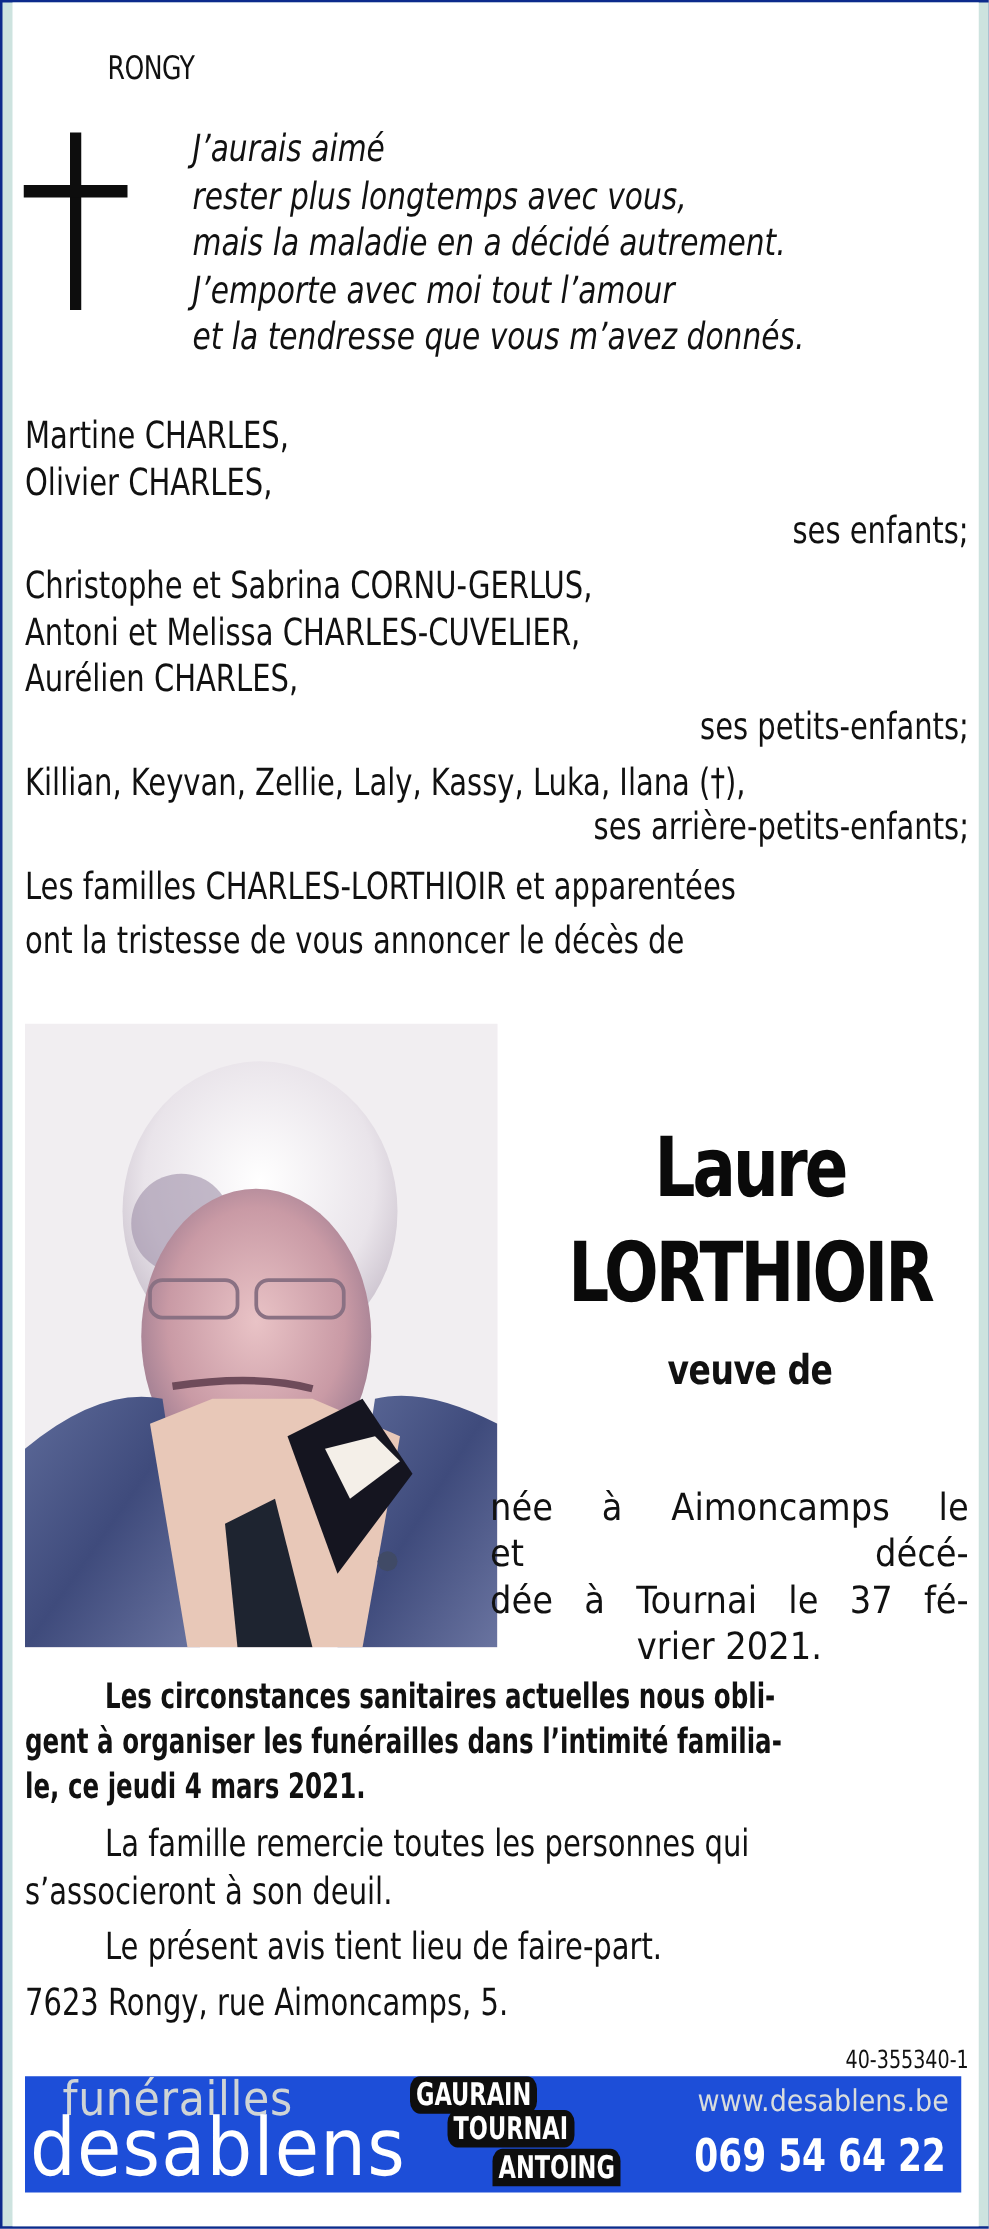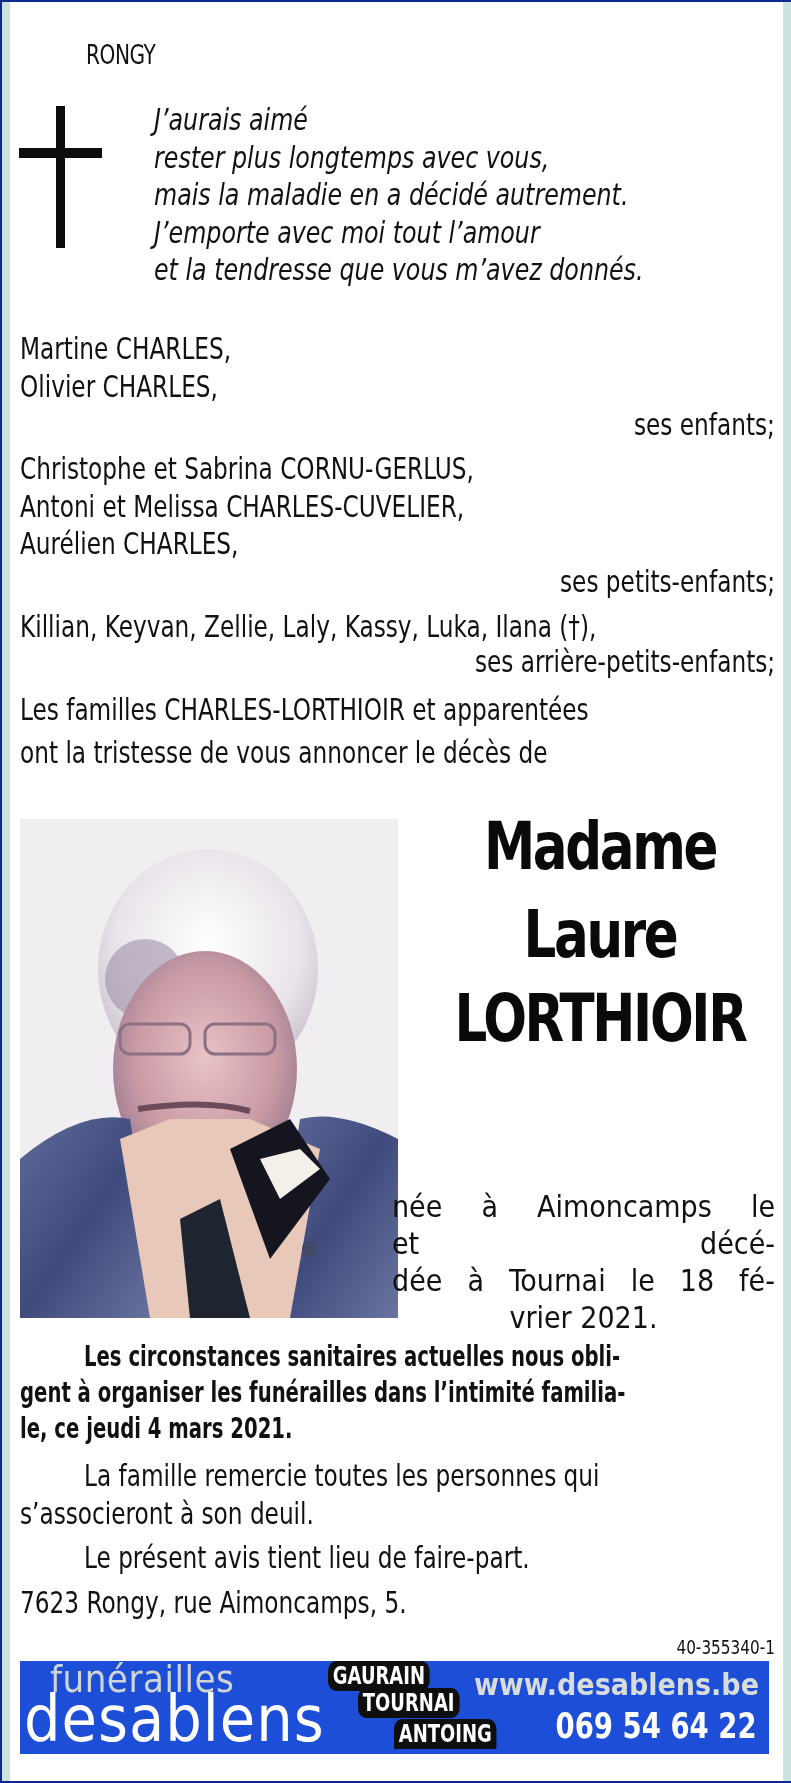--- a/index.html
+++ b/index.html
@@ -23,21 +23,21 @@
   .mid { font-family:"DejaVu Sans", sans-serif; font-weight:bold; font-size:33px; transform:scaleX(0.8); line-height:1; letter-spacing:-0.5px; }
   .just { position:absolute; left:382px; width:383px; font-size:30px; line-height:37px; }
   .jline { display:flex; justify-content:space-between; white-space:nowrap; transform:scaleX(1); }
   .jline span { display:inline-block; }
   .bold { font-weight:bold; }
   .ref { right:8px; top:1633px; font-size:20px; transform:scaleX(0.85); transform-origin:right; }
   .banner { position:absolute; left:10px; top:1659px; width:749px; height:93px; background:#1d4ed8; overflow:hidden; }
   .b-fun { position:absolute; left:30px; top:-4px; font-size:38px; color:#cfd4d5; letter-spacing:0.5px; }
   .b-des { position:absolute; left:4px; top:26px; font-size:64px; color:#ffffff; letter-spacing:1px; line-height:1; }
   .b-towns div { position:absolute; background:#0e0e0e; color:#fff; font-weight:bold; font-size:25px; line-height:30px; padding:0 6px; border-radius:10px; transform-origin:left; }
-  .b-web { position:absolute; right:10px; top:6px; font-size:30px; color:#d8dcdc;font-weight:bold; }
+  .b-web { position:absolute; right:10px; top:6px; font-size:24px; color:#d8dcdc; }
   .b-tel { position:absolute; right:12px; top:44px; font-size:36px; font-weight:bold; color:#fff; transform:scaleX(0.85); transform-origin:right; }
 </style>
 </head>
 <body>
 
 <div class="frame">
 <div class="page">
 
   <div class="abs town cond">RONGY</div>
 
@@ -98,47 +98,47 @@
       <path d="M0 340 Q60 290 110 300 L140 499 L0 499 Z" fill="url(#cardigan)"></path>
       <path d="M378 320 Q320 290 280 300 L250 499 L378 499 Z" fill="url(#cardigan)"></path>
       <path d="M100 320 L150 300 L230 300 L300 330 L270 499 L130 499 Z" fill="#e8c8b8"></path>
       <path d="M210 330 L270 300 L310 360 L250 440 Z" fill="#151520"></path>
       <path d="M240 340 L280 330 L300 350 L260 380 Z" fill="#f4efe8"></path>
       <path d="M160 400 L200 380 L230 499 L170 499 Z" fill="#1e2430"></path>
       <circle cx="290" cy="430" r="8" fill="#404a66"></circle>
     </svg>
   </div>
 
-  <div class="name-block" style="top:812px;">
-    <div class="big">Madame</div>
-  </div>
   <div class="name-block" style="top:984px;">
     <div class="big">LORTHIOIR</div>
   </div>
   <div class="name-block" style="top:900px;">
     <div class="big">Laure</div>
+  </div>
+  <div class="name-block" style="top:1077px;">
+    <div class="mid">veuve de</div>
   </div>
 
   <div class="just cond" style="top:1186px;">
     <div class="jline">
       <span>née</span>
       <span>à</span>
       <span>Aimoncamps</span>
       <span>le</span>
     </div>
     <div class="jline">
       <span>et</span>
       <span>décé-</span>
     </div>
     <div class="jline">
       <span>dée</span>
       <span>à</span>
       <span>Tournai</span>
       <span>le</span>
-      <span>18</span>
+      <span>37</span>
       <span>fé-</span>
     </div>
     <div class="jline" style="justify-content:center;">
       <span>vrier 2021.</span>
     </div>
   </div>
 
   <div class="abs bold" style="left:74px;top:1338px;font-size:28px;transform:scaleX(0.78);transform-origin:left;">Les circonstances sanitaires actuelles nous obli-</div>
   <div class="abs bold" style="left:10px;top:1374px;font-size:28px;transform:scaleX(0.78);transform-origin:left;">gent à organiser les funérailles dans l’intimité familia-</div>
   <div class="abs bold" style="left:10px;top:1410px;font-size:28px;transform:scaleX(0.78);transform-origin:left;">le, ce jeudi 4 mars 2021.</div>

